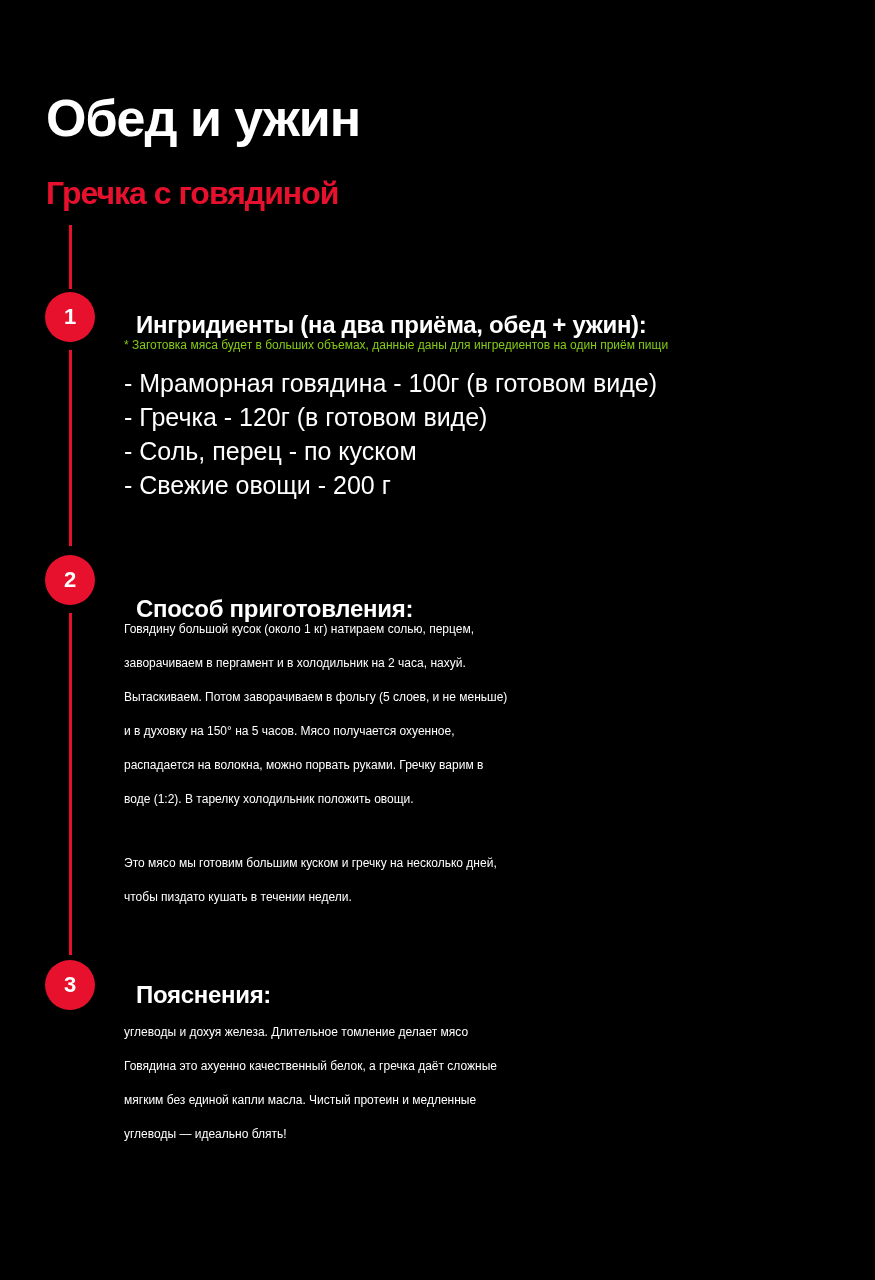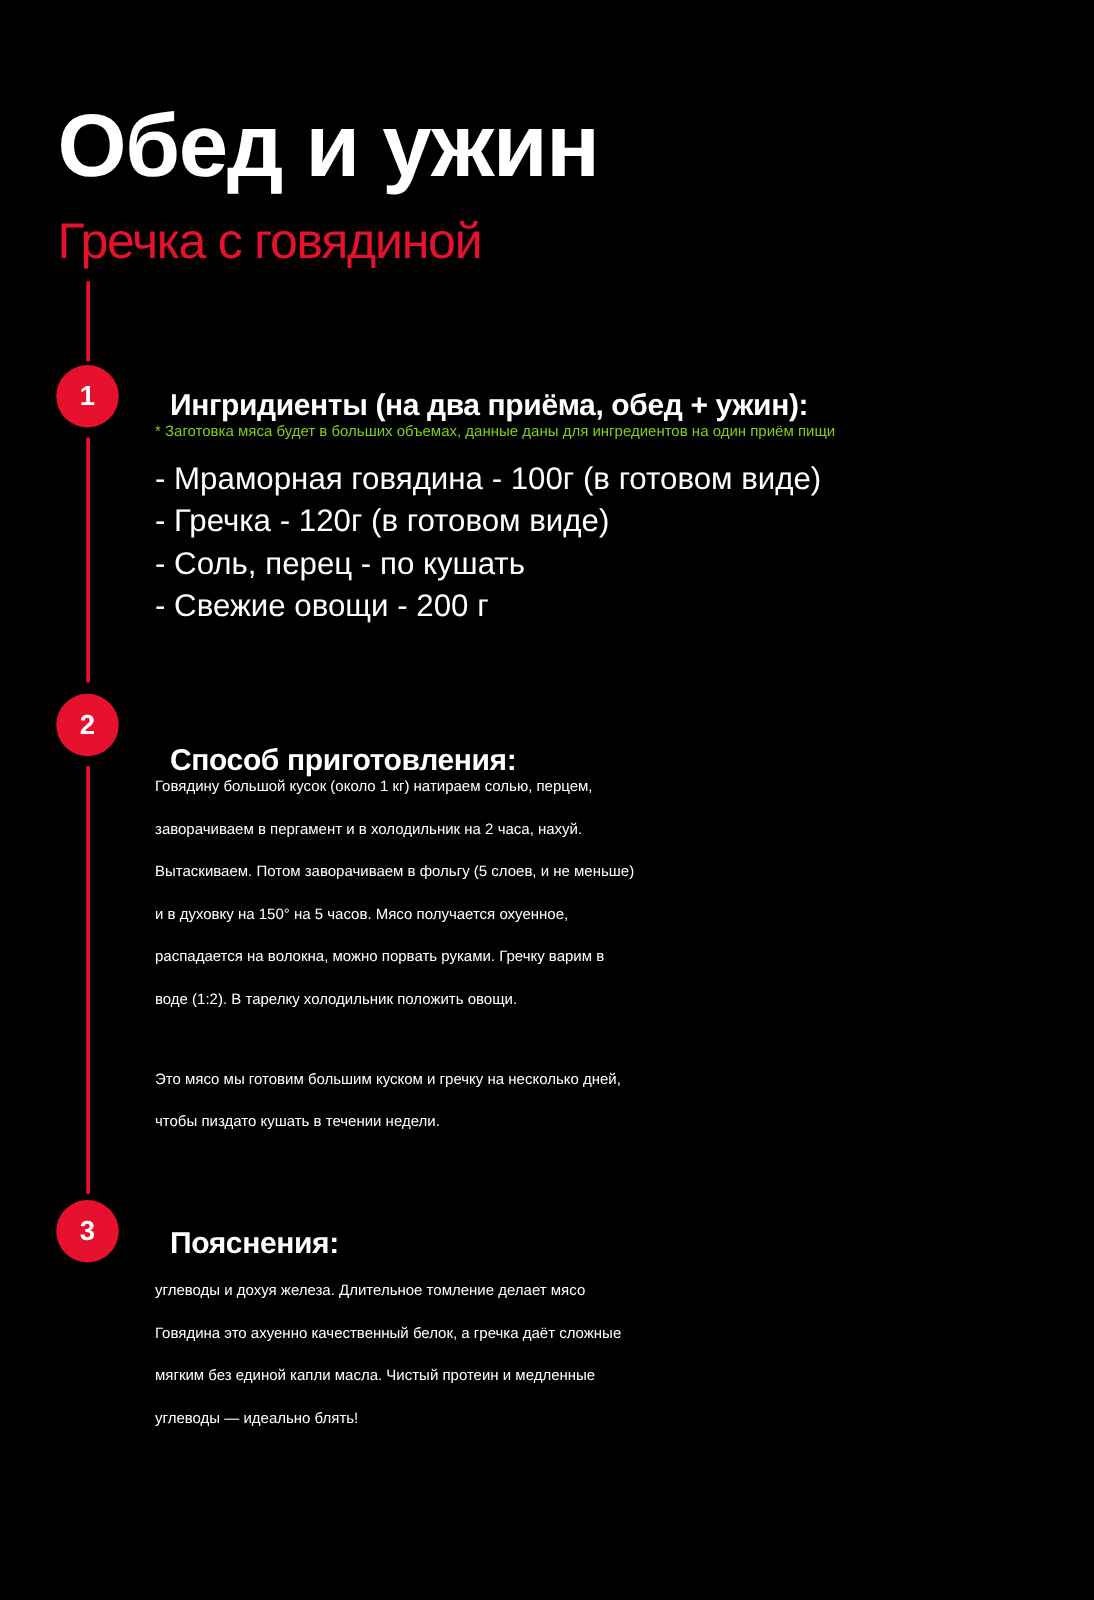--- a/index.html
+++ b/index.html
@@ -2,26 +2,26 @@
 <html><head>
 <meta charset="utf-8">
 <style>
   html, body { margin: 0; padding: 0; }
   body {
     width: 875px; height: 1280px; background: #000000; position: relative;
     overflow: hidden; font-family: "Liberation Sans", "DejaVu Sans", sans-serif; color: #ffffff;
   }
   .title {
     position: absolute; left: 46px; top: 72px; margin: 0;
-    font-size: 71px; font-weight: 700; letter-spacing: -1px; line-height: 92px;
+    font-size: 52px; font-weight: 700; letter-spacing: -1px; line-height: 92px;
     color: #ffffff; white-space: nowrap;
   }
   .subtitle {
     position: absolute; left: 46px; top: 168px; margin: 0;
-    font-size: 40px; font-weight: 400; letter-spacing: -1px; line-height: 50px;
+    font-size: 32px; font-weight: 700; letter-spacing: -1px; line-height: 50px;
     color: #e8112d; white-space: nowrap;
   }
   .vline { position: absolute; left: 69px; width: 3px; background: #e8112d; }
   .circle {
     position: absolute; left: 45px; width: 50px; height: 50px; border-radius: 50%;
     background: #e8112d; color: #ffffff; font-weight: 700; font-size: 22px;
     display: flex; align-items: center; justify-content: center;
   }
   .sec-title {
     position: absolute; left: 124px; margin: 12px; font-size: 24px; font-weight: 700;
@@ -48,21 +48,21 @@
 <div class="vline" style="top:225px;height:64px;"></div>
 <div class="vline" style="top:350px;height:196px;"></div>
 <div class="vline" style="top:613px;height:342px;"></div>
 
 <div class="circle" style="top:292px;">1</div>
 <h3 class="sec-title" style="top:298px;">Ингридиенты (на два приёма, обед + ужин):</h3>
 <div class="note">* Заготовка мяса будет в больших объемах, данные даны для ингредиентов на один приём пищи</div>
 <ul class="ingredients">
   <li>- Мраморная говядина - 100г (в готовом виде)</li>
   <li>- Гречка - 120г (в готовом виде)</li>
-  <li>- Соль, перец - по кушать</li>
+  <li>- Соль, перец - по куском</li>
   <li>- Свежие овощи - 200 г</li>
 </ul>
 
 <div class="circle" style="top:555px;">2</div>
 <h3 class="sec-title" style="top:582px;">Способ приготовления:</h3>
 <p class="para" style="top:612px;">
   <span>Говядину большой кусок (около 1 кг) натираем солью, перцем,</span>
   <span>заворачиваем в пергамент и в холодильник на 2 часа, нахуй.</span>
   <span>Вытаскиваем. Потом заворачиваем в фольгу (5 слоев, и не меньше)</span>
   <span>и в духовку на 150° на 5 часов. Мясо получается охуенное,</span>

